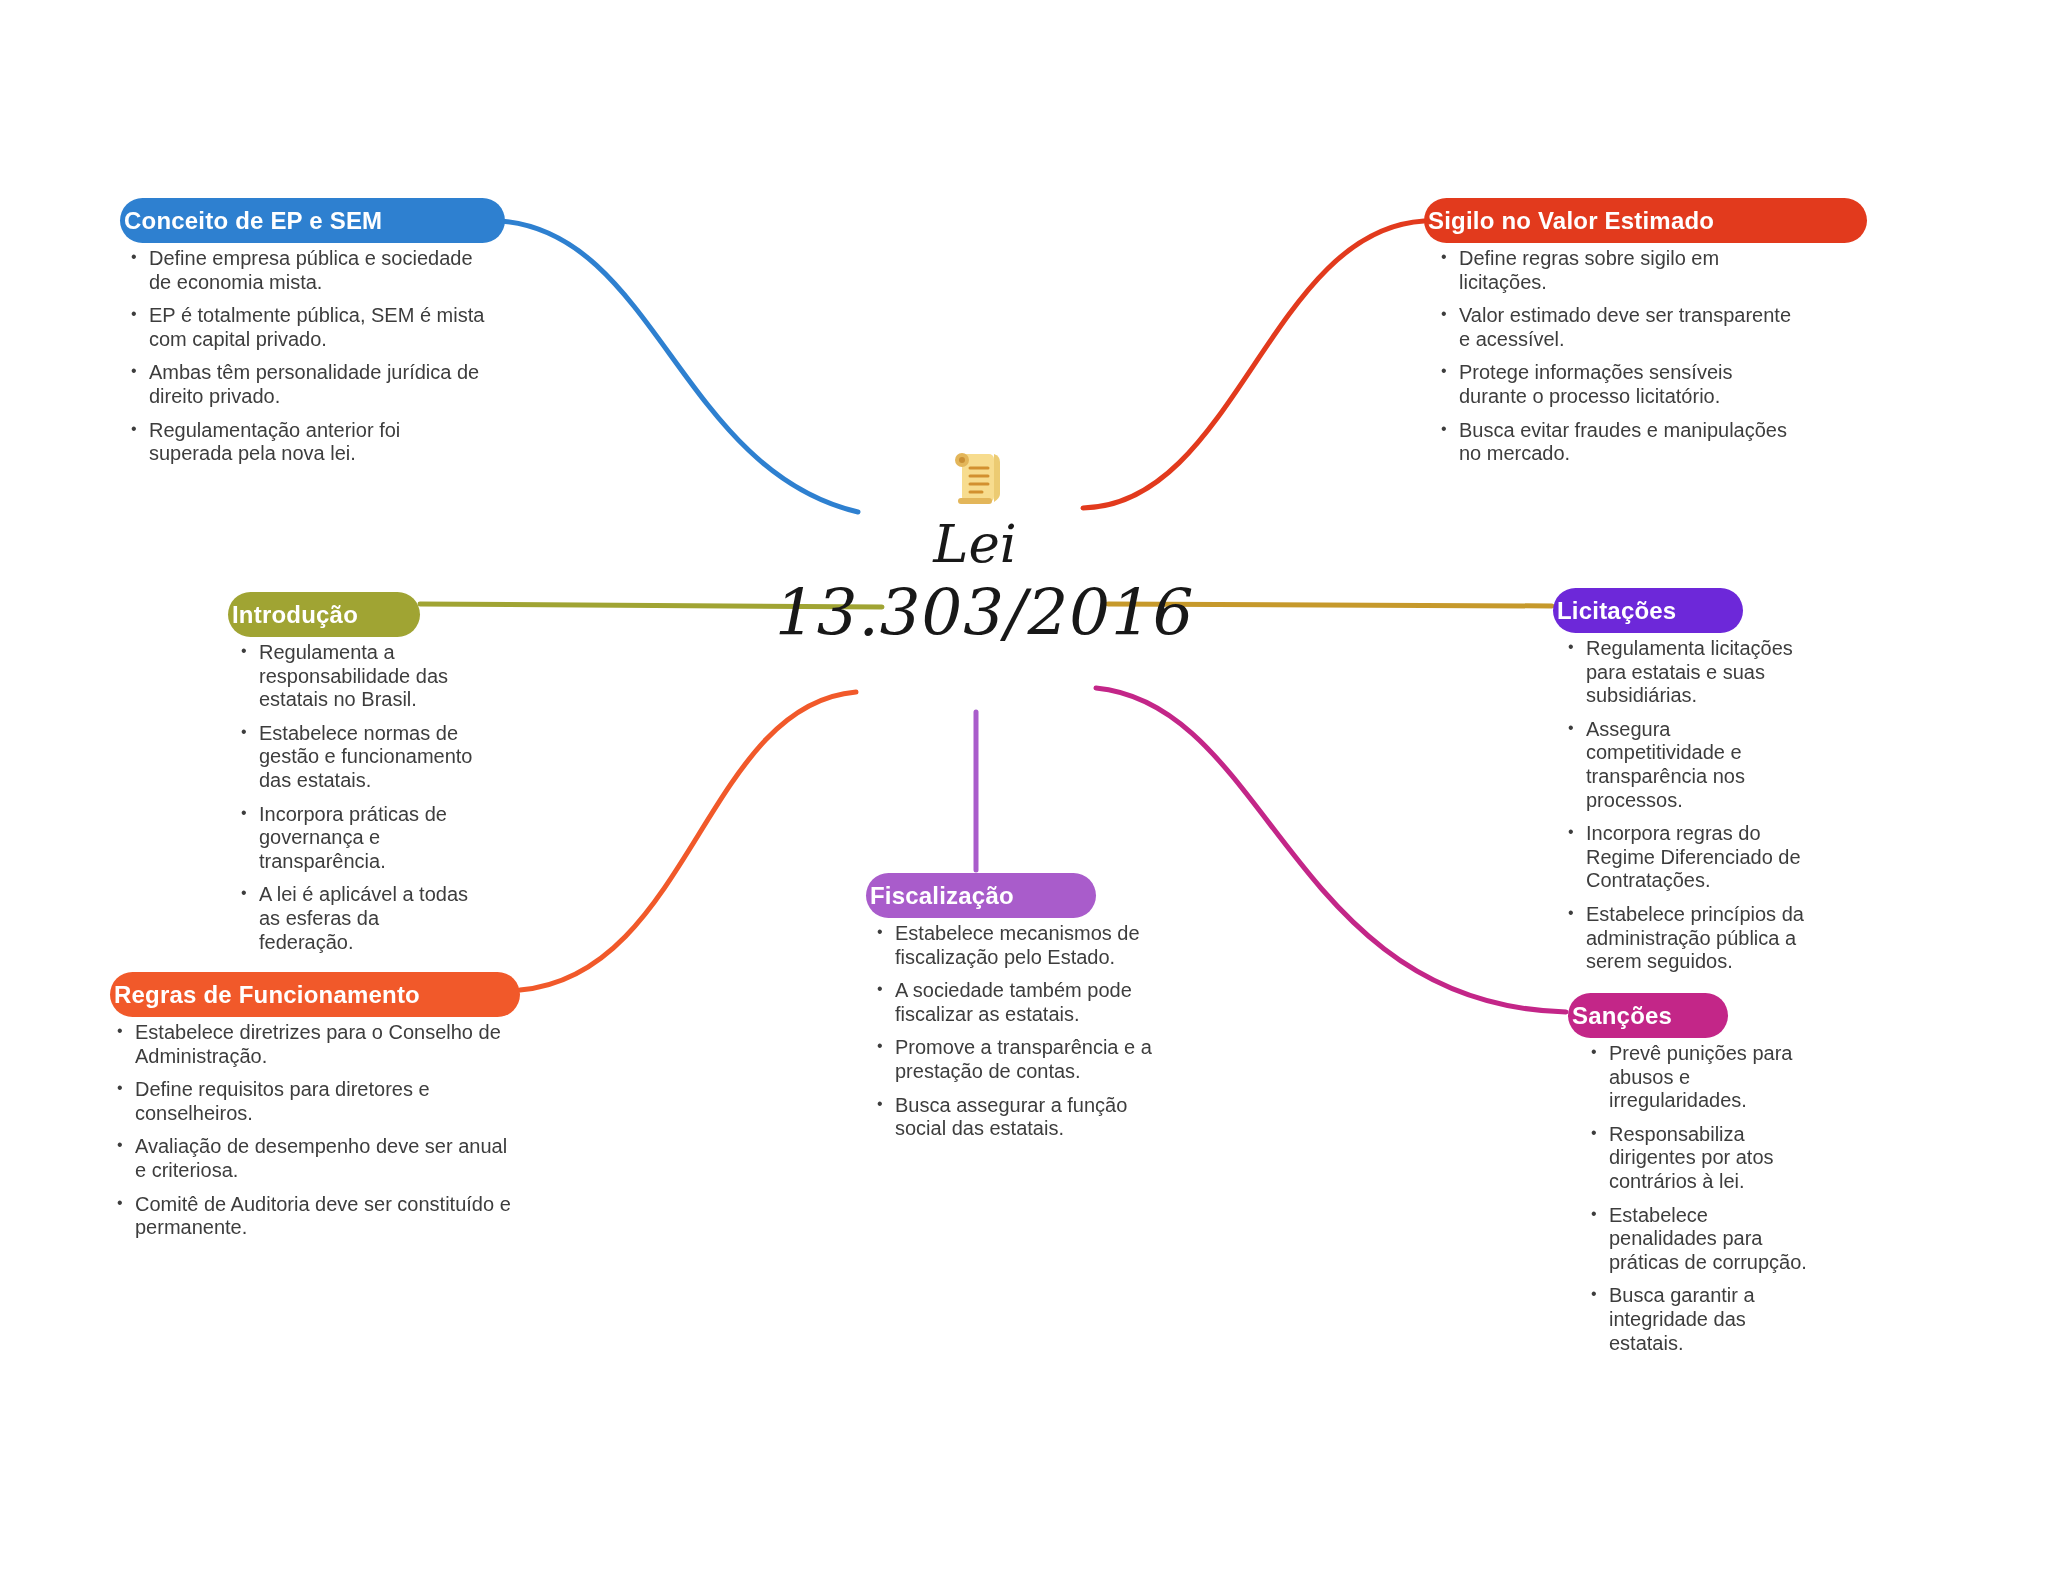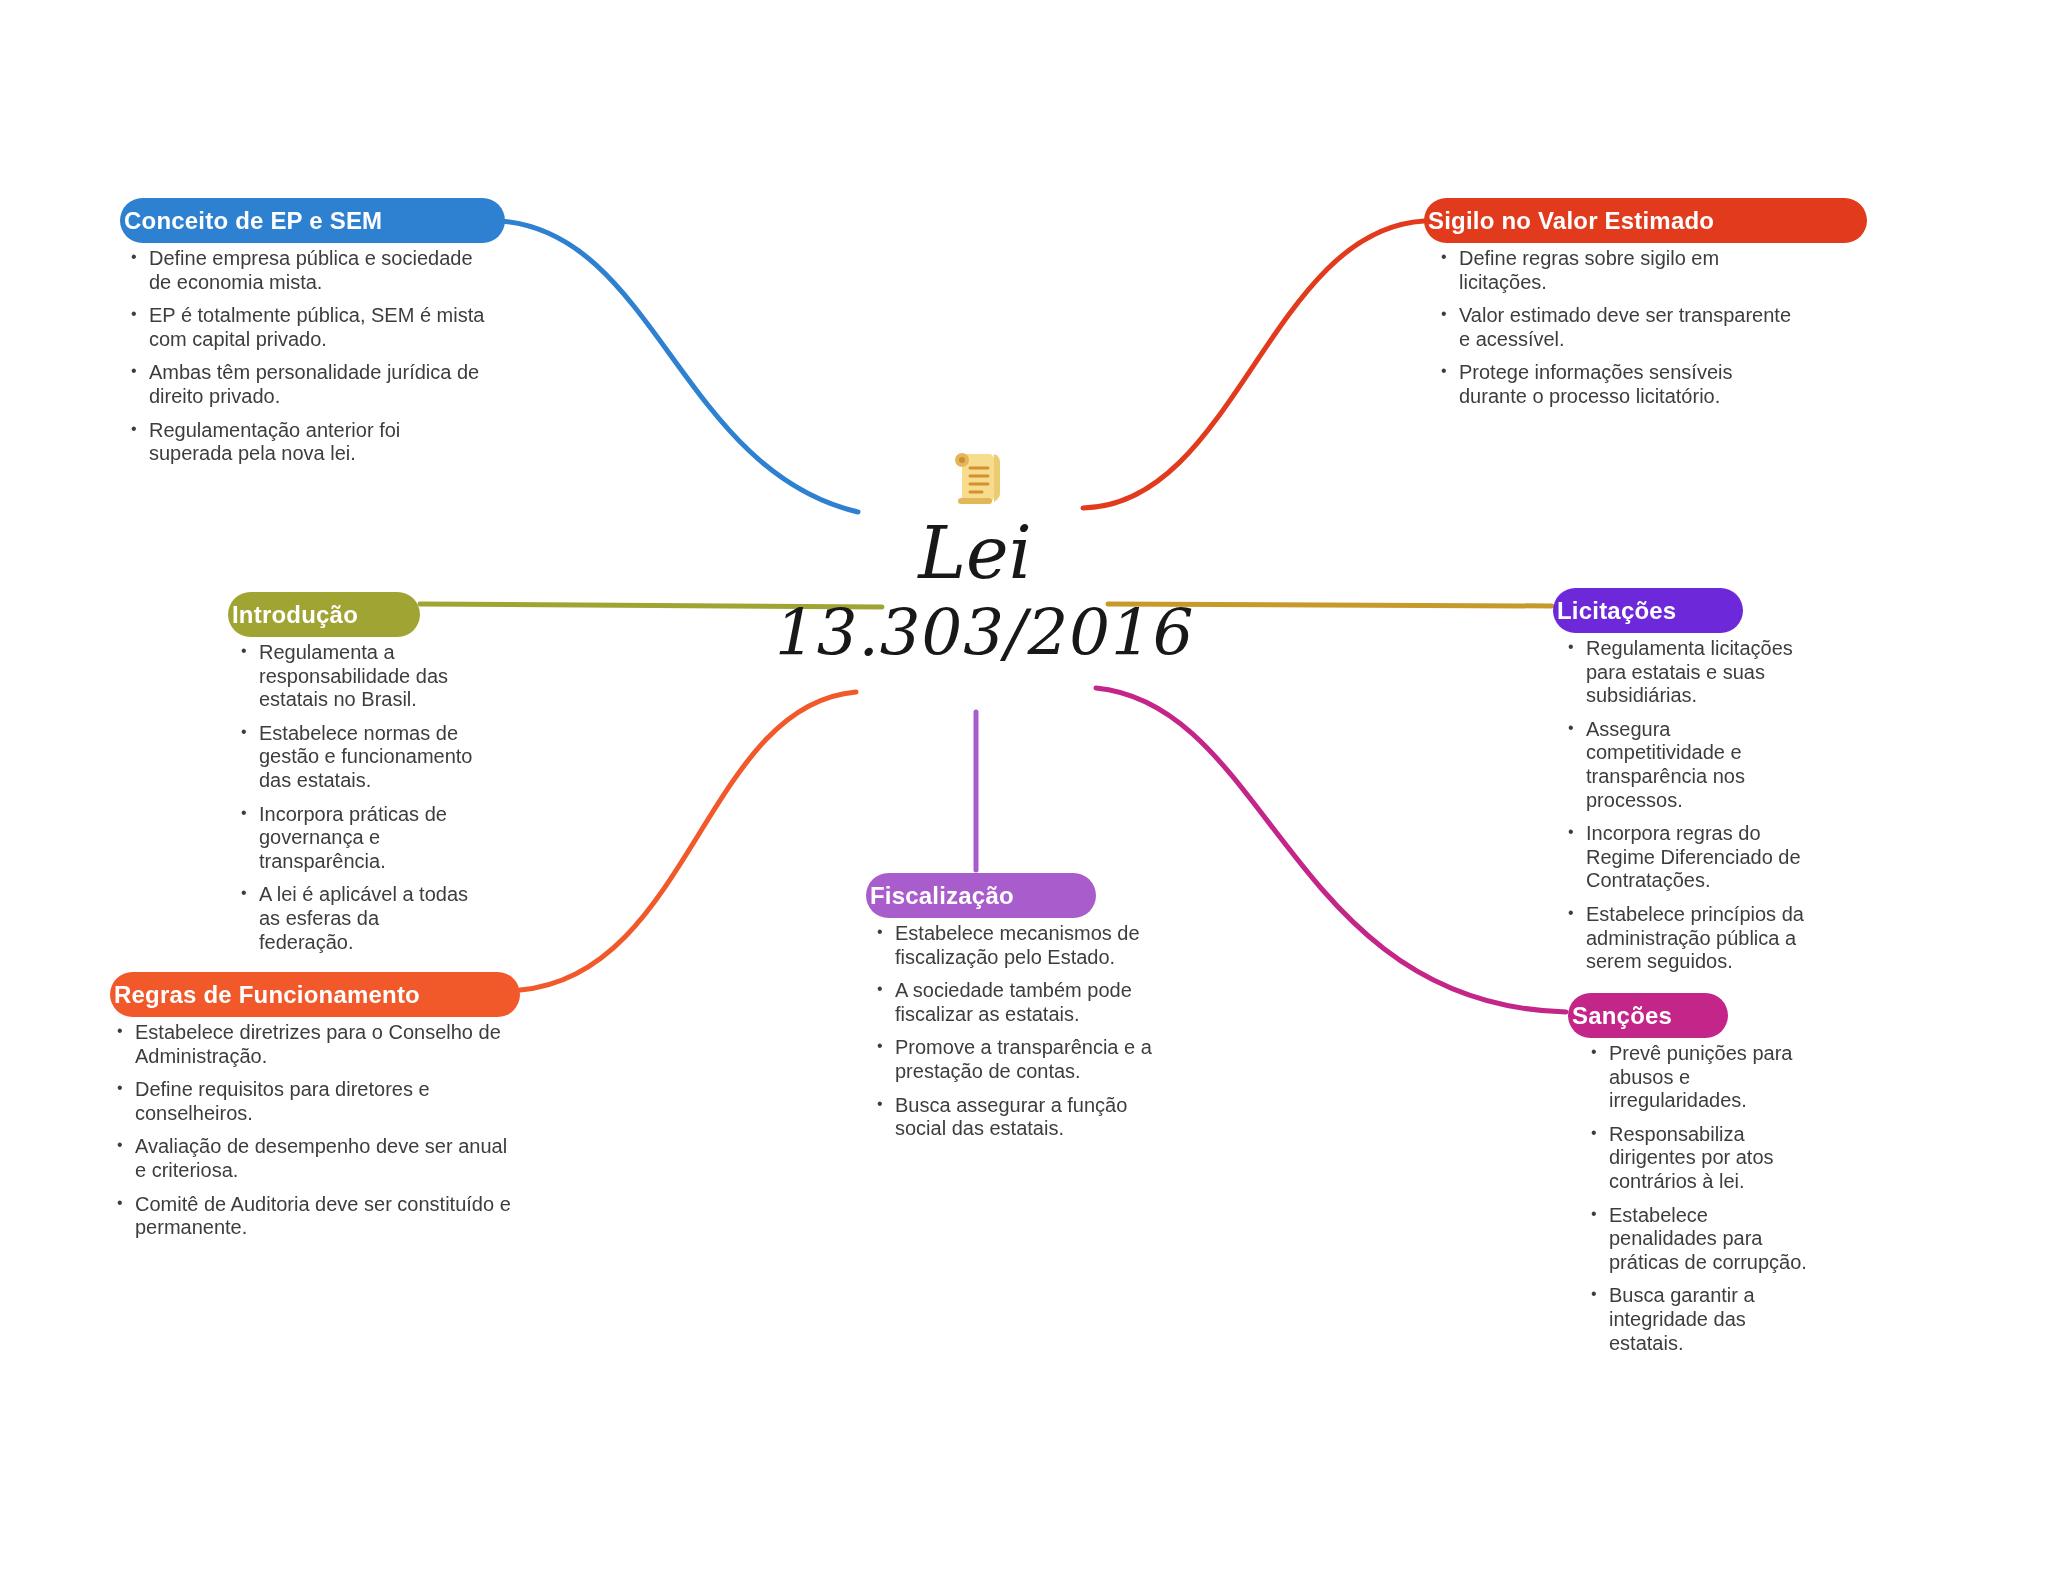--- a/index.html
+++ b/index.html
@@ -63,21 +63,21 @@
   #b-sancoes .bullets{width:222px;margin-left:20px;}
 
   
   .center{
     position:absolute;left:775px;top:448px;width:400px;
     text-align:center;color:#181818;
   }
   .center .scroll-wrap{height:66px;}
   .center .t1{
     font-family:"DejaVu Serif",serif;font-style:italic;
-    font-size:72px;line-height:1.05;margin-top:2px;
+    font-size:53px;line-height:1.05;margin-top:2px;
   }
   .center .t2{
     font-family:"DejaVu Serif",serif;font-style:italic;
     font-size:64px;line-height:1.05;margin-top:8px;letter-spacing:1px;
   }
 </style>
 </head>
 <body>
 
 <div class="canvas">
@@ -119,20 +119,21 @@
       <li>Regulamentação anterior foi superada pela nova lei.</li>
     </ul>
   </div>
 
   <div class="branch" id="b-sigilo">
     <div class="pill pill-sigilo">Sigilo no Valor Estimado</div>
     <ul class="bullets">
       <li>Define regras sobre sigilo em licitações.</li>
       <li>Valor estimado deve ser transparente e acessível.</li>
       <li>Protege informações sensíveis durante o processo licitatório.</li>
+      <li>Busca evitar fraudes e manipulações no mercado.</li>
     </ul>
   </div>
 
   <div class="branch" id="b-introducao">
     <div class="pill pill-introducao">Introdução</div>
     <ul class="bullets">
       <li>Regulamenta a responsabilidade das estatais no Brasil.</li>
       <li>Estabelece normas de gestão e funcionamento das estatais.</li>
       <li>Incorpora práticas de governança e transparência.</li>
       <li>A lei é aplicável a todas as esferas da federação.</li>

